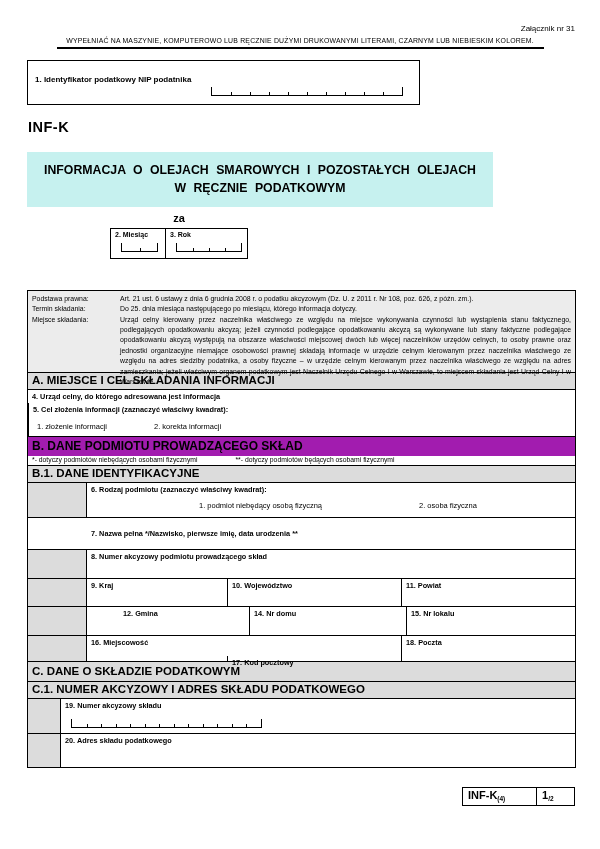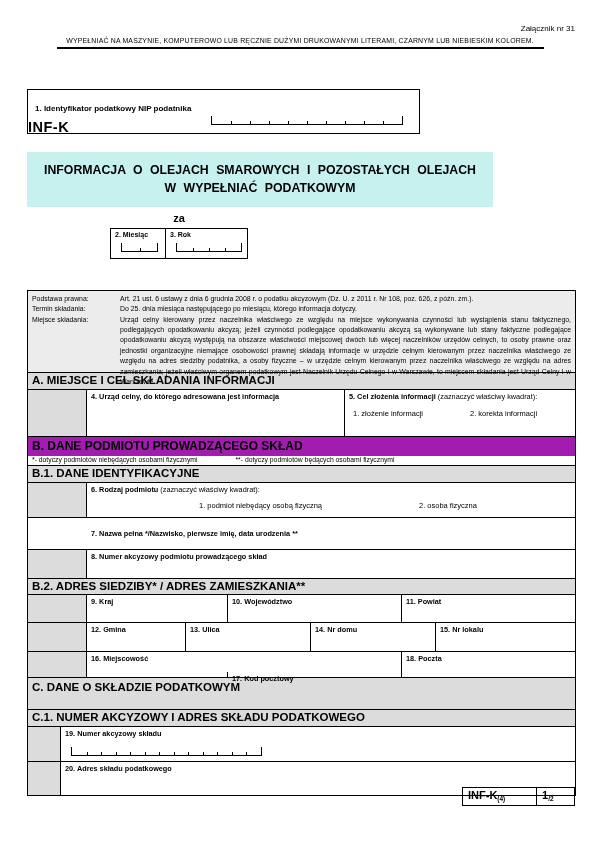--- a/index.html
+++ b/index.html
@@ -11,21 +11,21 @@
   *{margin:0;padding:0;box-sizing:border-box;}
   html,body{background:#fff;}
   .page{
     position:relative;width:600px;height:849px;background:#fff;
     font-family:"Liberation Sans",sans-serif;color:var(--ink);overflow:hidden;
   }
   .attachment{position:absolute;top:24px;right:25px;font-size:8px;}
   .instruction{position:absolute;top:37px;left:30px;width:540px;text-align:center;font-size:6.9px;letter-spacing:.2px;}
   .instr-rule{position:absolute;top:47px;left:57px;width:487px;border-top:2.6px solid var(--ink);}
 
-  .nip-box{position:absolute;left:27px;top:60px;width:393px;height:45px;border:1.8px solid var(--ink);margin-top:29px;}
+  .nip-box{position:absolute;left:27px;top:60px;width:393px;height:45px;border:1.8px solid var(--ink);}
   .nip-label{position:absolute;left:7px;top:14px;font-size:8px;font-weight:bold;}
   .nip-comb{position:absolute;left:183px;bottom:8px;}
 
   
   .comb{display:inline-flex;align-items:flex-end;height:9px;border-left:1.3px solid var(--ink);border-right:1.3px solid var(--ink);}
   .comb-cell{height:4.5px;border-bottom:1.6px solid var(--ink);border-left:1px solid var(--ink);}
   .comb-cell:first-child{border-left:none;}
   .comb--nip .comb-cell{width:19px;}
   .comb--month .comb-cell{width:17.5px;}
   .comb--year .comb-cell{width:16px;}
@@ -54,41 +54,41 @@
   .legal-row{display:flex;}
   .legal-label{flex:none;width:88px;}
   .legal-text{flex:1;text-align:justify;}
 
   .sec{font-weight:bold;background:var(--gray);border-bottom:1px solid var(--ink);padding:1px 4px 0 4px;font-size:11.5px;overflow:hidden;}
   .sec--a{height:17px;}
   .sec--b{height:19px;background:#a21caf;border-bottom:none;font-size:12px;padding-top:2px;}
   .footnote{height:10px;border-bottom:1px solid var(--ink);font-size:6.8px;padding:0 4px;display:flex;gap:38px;overflow:hidden;}
   .sec--b1{height:17px;}
   .sec--b2{height:16px;}
-  .sec--c{height:32px;padding-top:3px;}
+  .sec--c{height:20px;padding-top:3px;}
   .sec--c1{height:17px;}
 
   .fieldrow{display:flex;border-bottom:1px solid var(--ink);}
   .fieldrow--thick{border-bottom:1.6px solid var(--ink);}
   .fieldrow--last{border-bottom:none;}
   .gutter{flex:none;width:59px;background:var(--gray);border-right:1px solid var(--ink);}
   .gutter--narrow{width:33px;}
   .fbox{position:relative;padding:2px 4px;background:#fff;}
   .fbox + .fbox{border-left:1px solid var(--ink);}
   .fbox--grow{flex:1;}
   .flabel{font-size:7.3px;font-weight:bold;line-height:1.25;}
-  .fhint{font-weight:normal;}
+  .fhint{font-weight:bold;}
   .opt{position:absolute;font-size:7.5px;white-space:nowrap;}
 
-  .row-a{height:47px;}
+  .row-a{height:47px;flex-direction:column;}
   .row-f6{height:35px;}
   .row-f7{height:32px;align-items:center;}
   .row-f8{height:29px;}
   .row-addr1{height:28px;}
-  .row-addr2{height:29px;}
+  .row-addr2{height:29px;gap:32px;}
   .row-addr3{height:26px;}
   .row-f19{height:35px;}
   .row-f20{height:33px;}
 
   .f4{width:257px;}
   .c9{width:140px;} .c10{width:174px;}
   .c12{width:98px;} .c13{width:125px;} .c14{width:125px;}
   .c16{width:140px;} .c17{width:174px;margin-top:20px;}
 
   .f19-comb{position:absolute;left:10px;bottom:5px;}
@@ -120,21 +120,21 @@
         <span class="comb-cell"></span>
         <span class="comb-cell"></span>
         <span class="comb-cell"></span>
       </div>
   </div>
 
   <div class="form-code">INF-K</div>
 
   <div class="title-box">
     <div>INFORMACJA O OLEJACH SMAROWYCH I POZOSTAŁYCH OLEJACH</div>
-    <div>W WYPEŁNIAĆ PODATKOWYM</div>
+    <div>W RĘCZNIE PODATKOWYM</div>
   </div>
 
   <div class="za">za</div>
 
   <div class="period-box">
     <div class="period-cell period-cell--month">
       <div class="period-label">2. Miesiąc</div>
       <div class="comb comb--month">
           <span class="comb-cell"></span>
           <span class="comb-cell"></span>
@@ -206,42 +206,38 @@
       </div>
     </div>
 
     <div class="fieldrow fieldrow--thick row-f8">
       <div class="gutter"></div>
       <div class="fbox fbox--grow">
         <div class="flabel">8. Numer akcyzowy  podmiotu  prowadzącego skład</div>
       </div>
     </div>
 
-    <div class="sec sec--b2">B.2. ADRES SIEDZIBY* / ADRES ZAMIESZKANIA**</div>
 
     <div class="fieldrow row-addr1">
       <div class="gutter"></div>
       <div class="fbox c9">
           <div class="flabel">9. Kraj</div>
         </div>
       <div class="fbox c10">
           <div class="flabel">10. Województwo</div>
         </div>
       <div class="fbox fbox--grow">
           <div class="flabel">11. Powiat</div>
         </div>
     </div>
 
     <div class="fieldrow row-addr2">
       <div class="gutter"></div>
       <div class="fbox c12">
           <div class="flabel">12. Gmina</div>
-        </div>
-      <div class="fbox c13">
-          <div class="flabel">13. Ulica</div>
         </div>
       <div class="fbox c14">
           <div class="flabel">14. Nr domu</div>
         </div>
       <div class="fbox fbox--grow">
           <div class="flabel">15. Nr lokalu</div>
         </div>
     </div>
 
     <div class="fieldrow fieldrow--thick row-addr3">

